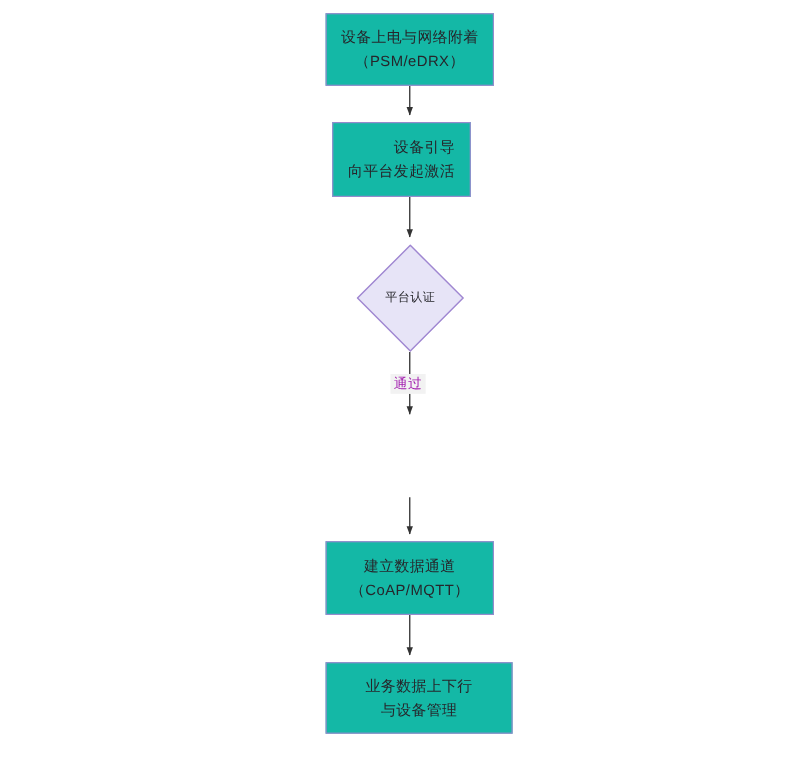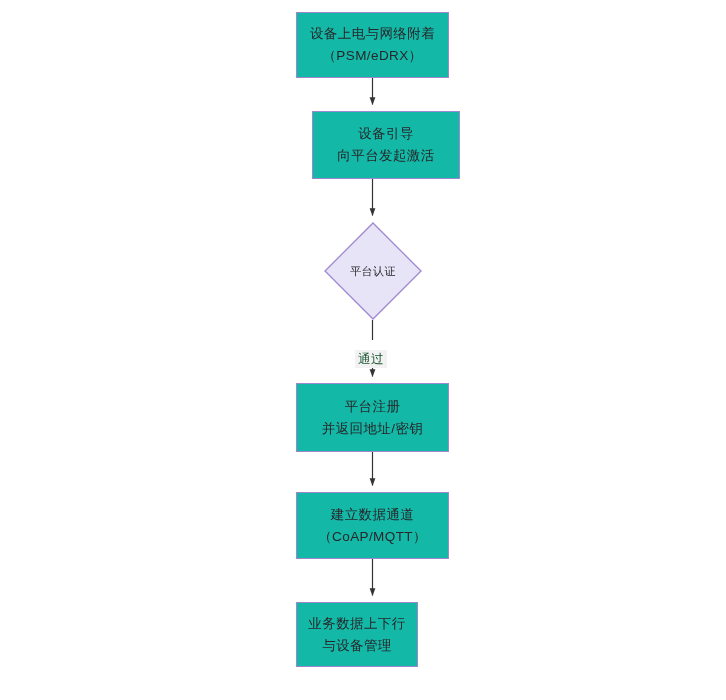--- a/index.html
+++ b/index.html
@@ -63,26 +63,25 @@
     z-index: 2;
     font-size: 11px;
     line-height: 22px;
     color: #26262b;
     letter-spacing: 0.4px;
   }
   .edge-label {
     position: absolute;
     font-size: 12.5px;
     line-height: 16px;
-    color: #14532d;
+    color: #a21caf;
     background: #f2f2f2;
     padding: 1px 3px;
     white-space: nowrap;
     letter-spacing: 0.4px;
-    margin-top: 10px;
   }
 </style>
 </head>
 <body>
 
 <div id="flow-canvas">
 
   <svg id="flow-svg" viewBox="0 0 726 700" xmlns="http://www.w3.org/2000/svg">
     <defs>
       <marker id="arrowhead" markerWidth="9" markerHeight="9" refX="7.2" refY="3.1" orient="auto" markerUnits="userSpaceOnUse">
@@ -100,42 +99,38 @@
     <line x1="372.5" y1="452" x2="372.5" y2="485.5" stroke="#333333" stroke-width="1.2" marker-end="url(#arrowhead)"></line>
 
     <line x1="372.5" y1="559" x2="372.5" y2="595.5" stroke="#333333" stroke-width="1.2" marker-end="url(#arrowhead)"></line>
   </svg>
 
   <div class="node process" style="left:296px; top:12px; width:153px; height:66px;">
     <span class="node-label">设备上电与网络附着
 （PSM/eDRX）</span>
   </div>
 
-  <div class="node process" style="left:312px; top:111px; width:148px; height:68px;">
+  <div class="node process" style="left:302px; top:111px; width:126px; height:68px;text-align:right;">
     <span class="node-label">设备引导
 向平台发起激活</span>
   </div>
 
   <div class="node decision" style="left:324px; top:222px; width:98px; height:98px;">
     <svg class="diamond-shape" viewBox="0 0 98 98" xmlns="http://www.w3.org/2000/svg" preserveAspectRatio="none">
       <polygon points="49,1 97,49 49,97 1,49" fill="#e7e4f7" stroke="#9f86d1" stroke-width="1.3"></polygon>
     </svg>
     <span class="decision-text">平台认证</span>
   </div>
 
   <div class="edge-label" style="left:355px; top:340px;">通过</div>
 
-  <div class="node process" style="left:296px; top:383px; width:153px; height:69px;">
-    <span class="node-label">平台注册
-并返回地址/密钥</span>
-  </div>
 
   <div class="node process" style="left:296px; top:492px; width:153px; height:67px;">
     <span class="node-label">建立数据通道
 （CoAP/MQTT）</span>
   </div>
 
-  <div class="node process" style="left:296px; top:602px; width:122px; height:65px;">
+  <div class="node process" style="left:296px; top:602px; width:170px; height:65px;">
     <span class="node-label">业务数据上下行
 与设备管理</span>
   </div>
 
 </div>
 
 </body></html>

